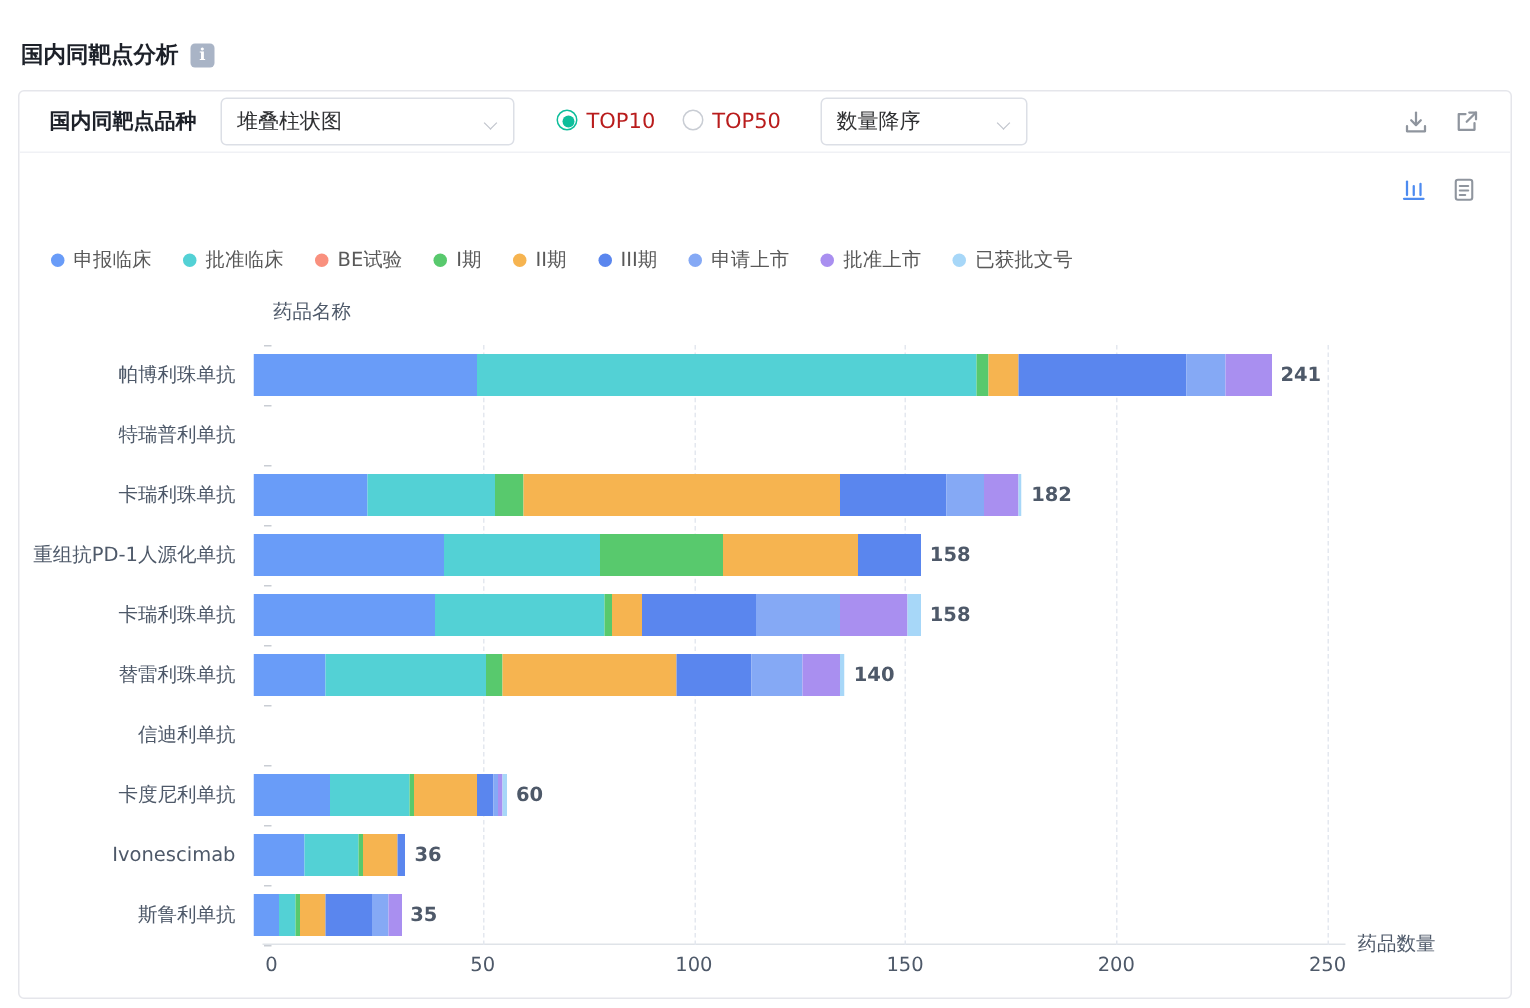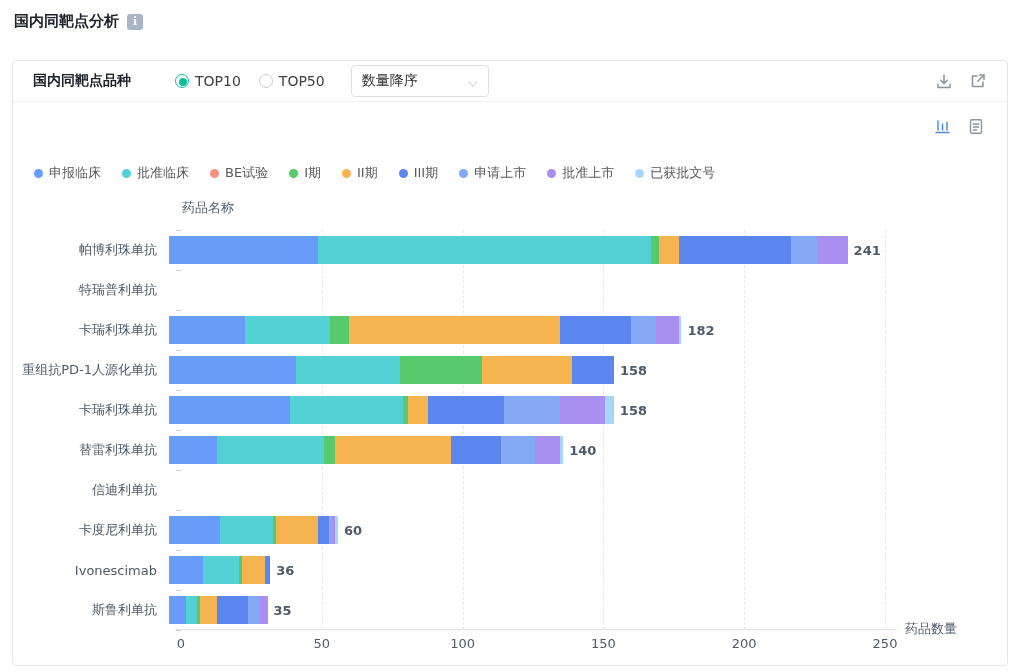--- a/index.html
+++ b/index.html
@@ -4,39 +4,39 @@
 <style>
   :root{
     --accent:#0EBE9B; --active-blue:#4D8BF0; --title:#1D2129; --axis:#4E5969;
     --legend:#595959; --border:#E5E6EB; --grid:#E4E8EF; --icon:#8F959E;
   }
   *{box-sizing:border-box; margin:0; padding:0;}
   body{
     width:1020px; height:672px; background:#fff; position:relative;
     font-family:"DejaVu Sans","Liberation Sans",sans-serif; color:var(--title);
   }
-  .page-header{display:flex; align-items:center; gap:8px; padding:12px 14px 0 14px;}
+  .page-header{display:flex; align-items:center; gap:8px; padding:27px 14px 0 14px;}
   .page-title{font-size:15px; font-weight:bold; color:var(--title);}
   .info-icon{width:16px; height:16px; background:#A9B4C6; border-radius:3px; color:#fff;
     font-size:11px; font-weight:bold; display:flex; align-items:center; justify-content:center;
     font-family:"DejaVu Serif","Liberation Serif",serif; cursor:pointer;}
   .card{position:absolute; left:12px; right:12px; top:60px; bottom:6px;
     border:1px solid var(--border); border-radius:4px; background:#fff;}
   .toolbar{height:41px; display:flex; align-items:center; padding:0 20px;
     border-bottom:1px solid #F0F1F5;}
   .toolbar-label{font-size:14px; font-weight:bold; margin-right:16px; white-space:nowrap;}
   .select{height:32px; border:1px solid #DCDFE6; border-radius:4px; display:flex;
     align-items:center; justify-content:space-between; padding:0 10px; font-size:14px;
     color:#303133; background:#fff; cursor:pointer;}
   .select.wide{width:196px;} .select.narrow{width:138px; margin-left:26px;}
   .chev{width:10px; height:10px; display:inline-block; position:relative;}
   .chev::before{content:""; position:absolute; left:1px; top:2px; width:7px; height:7px;
     border-right:1.5px solid #C0C4CC; border-bottom:1.5px solid #C0C4CC; transform:rotate(45deg) scale(.8);}
   .radio-group{display:flex; align-items:center; gap:18px; margin-left:28px;}
-  .radio{display:flex; align-items:center; gap:6px; font-size:14px; color:#404040; cursor:pointer;}
+  .radio{display:flex; align-items:flex-start; gap:6px; font-size:14px; color:#b91c1c; cursor:pointer;}
   .radio-dot{width:14px; height:14px; border-radius:50%; border:1px solid #C9CDD4; background:#fff; position:relative;}
   .radio.selected .radio-dot{border-color:var(--accent);}
   .radio.selected .radio-dot::after{content:""; position:absolute; left:3px; top:3px; width:8px; height:8px;
     border-radius:50%; background:var(--accent);}
   .toolbar-icons{margin-left:auto; display:flex; align-items:center; gap:16px;}
   .icon-btn{width:18px; height:18px; cursor:pointer; display:flex; align-items:center; justify-content:center;}
   .tools-row{height:28px; margin-top:10px; padding:0 22px; display:flex; justify-content:flex-end;
     align-items:center; gap:16px;}
   .legend{display:flex; align-items:center; gap:21px; padding-left:21px; margin-top:24px;
     font-size:13px; color:var(--legend); flex-wrap:nowrap;}
@@ -62,20 +62,24 @@
 <body>
 
 <div class="page-header">
   <div class="page-title">国内同靶点分析</div>
   <div class="info-icon">i</div>
 </div>
 
 <div class="card">
   <div class="toolbar">
     <span class="toolbar-label">国内同靶点品种</span>
+    <div class="select wide">
+      <span>堆叠柱状图</span>
+      <span class="chev"></span>
+    </div>
     <div class="radio-group">
       <div class="radio selected">
         <span class="radio-dot"></span>
         <span>TOP10</span>
       </div>
       <div class="radio">
         <span class="radio-dot"></span>
         <span>TOP50</span>
       </div>
     </div>

